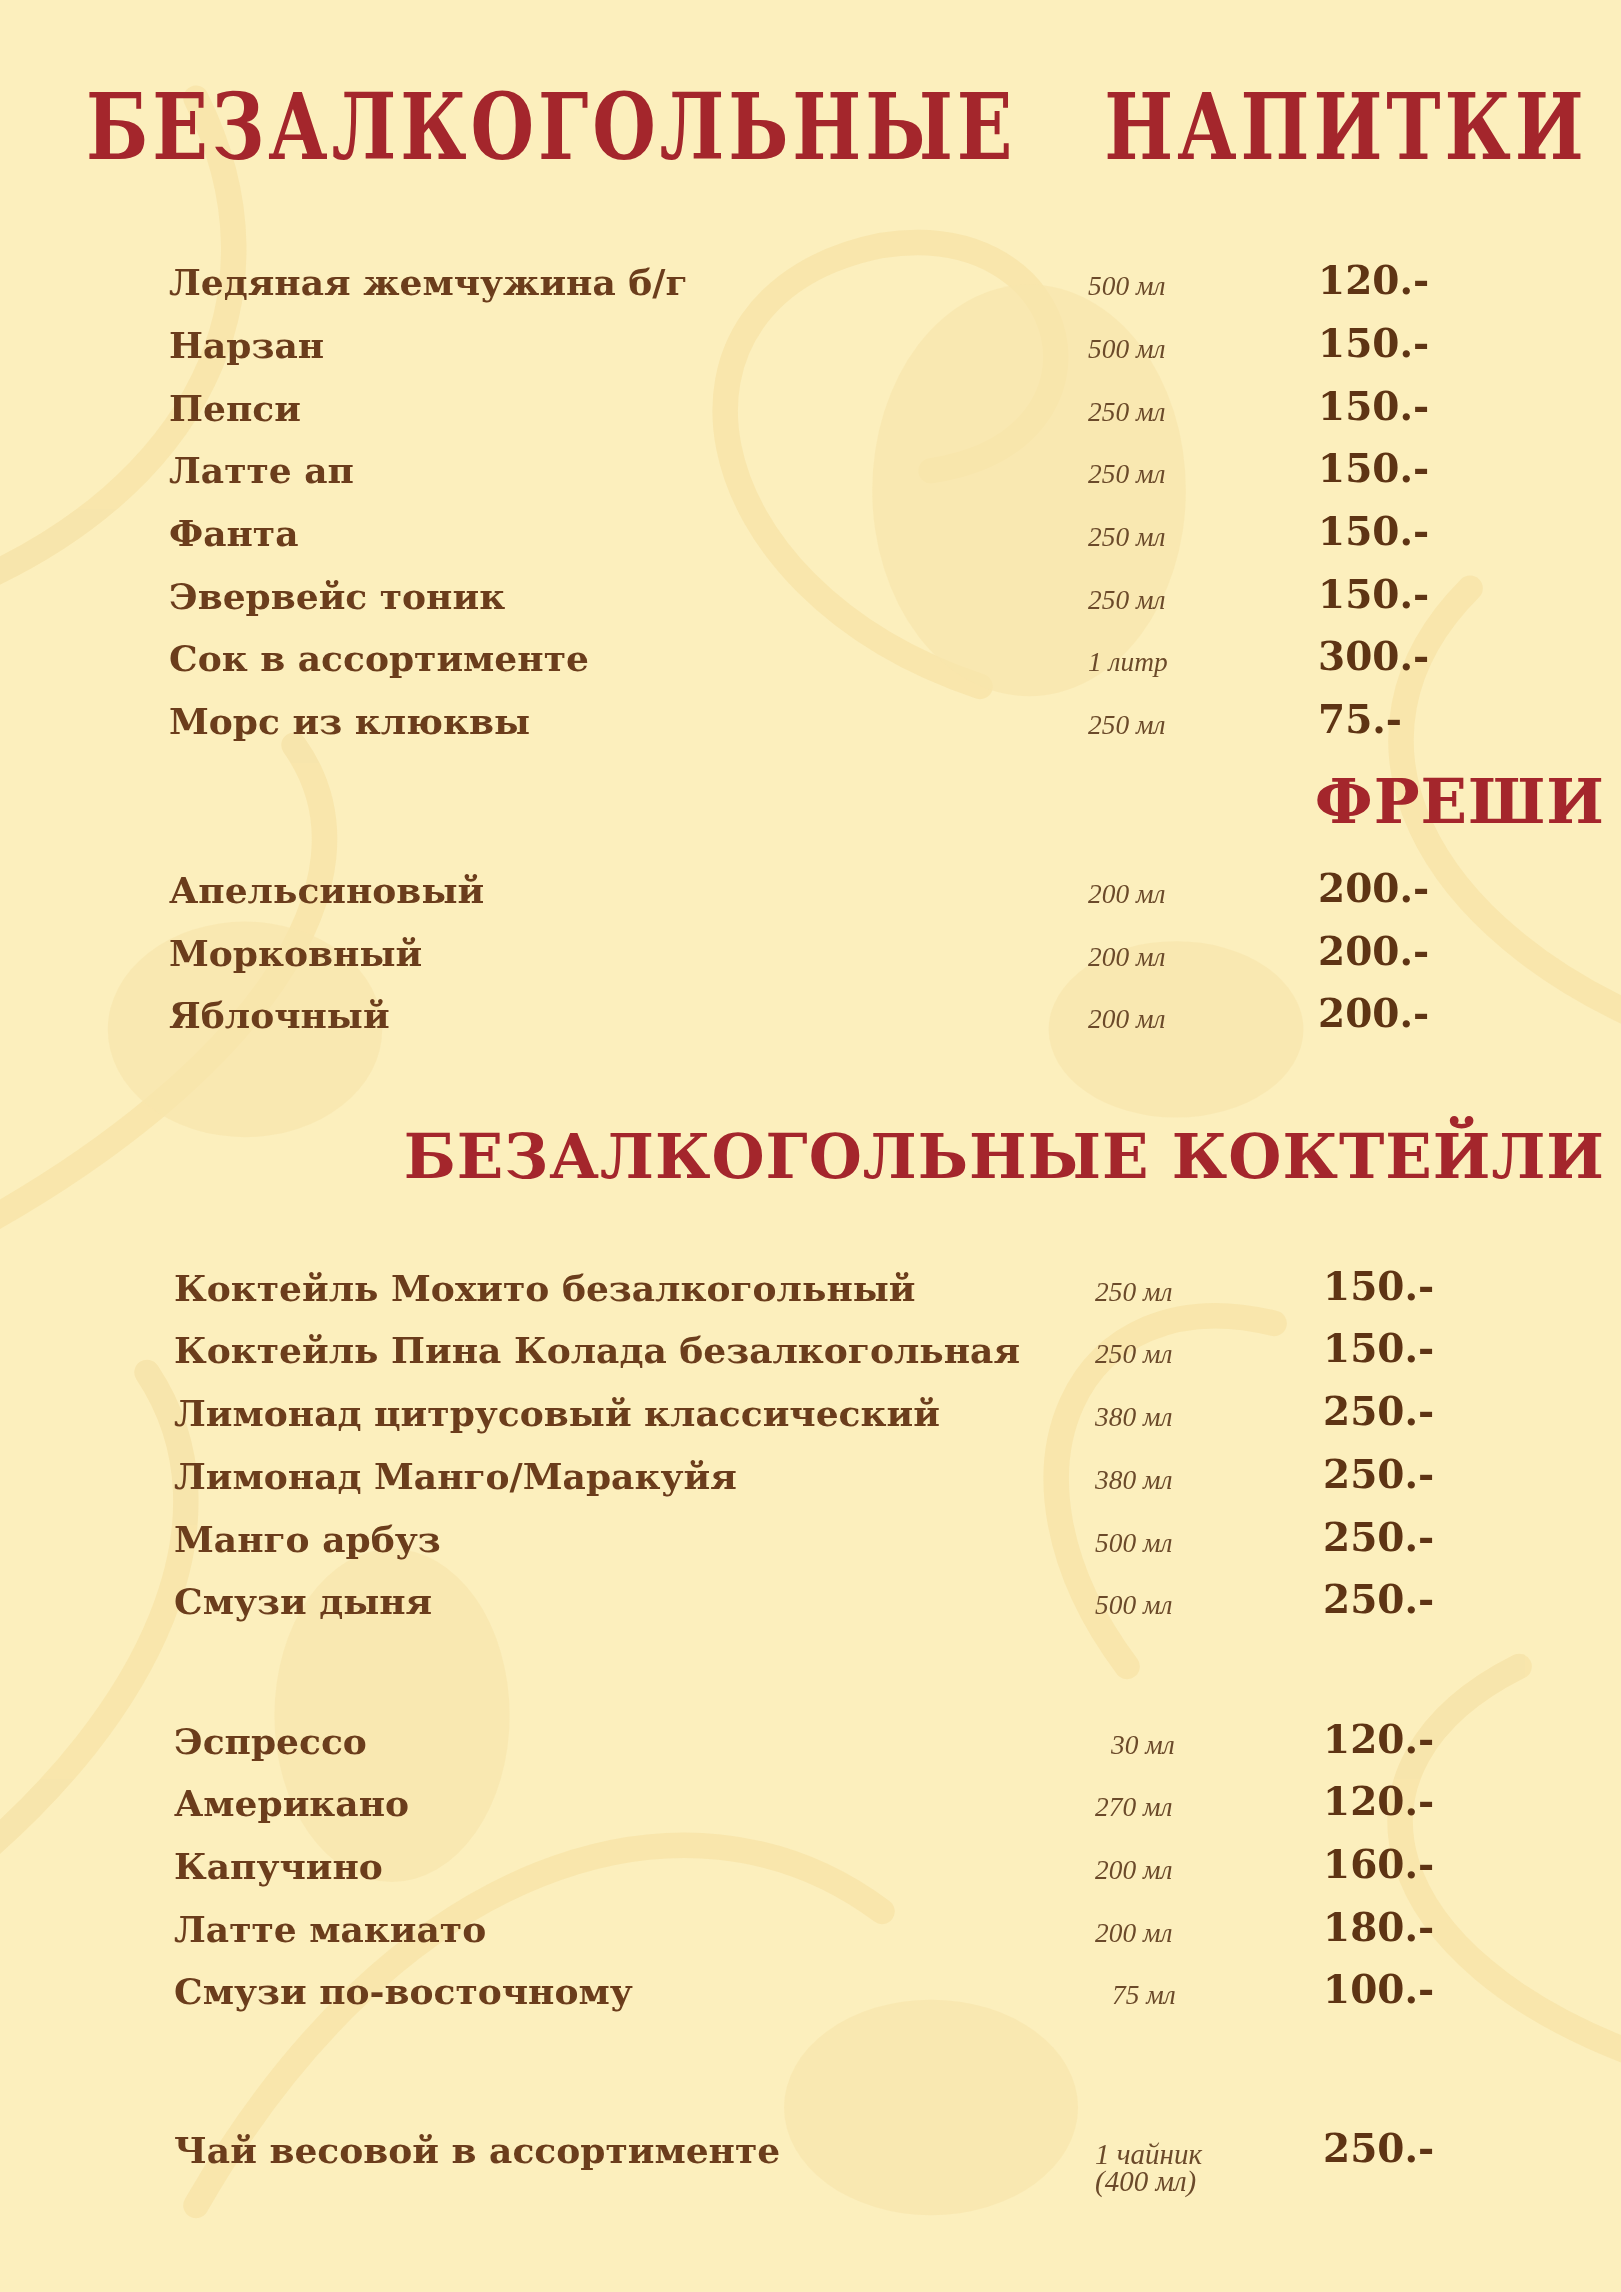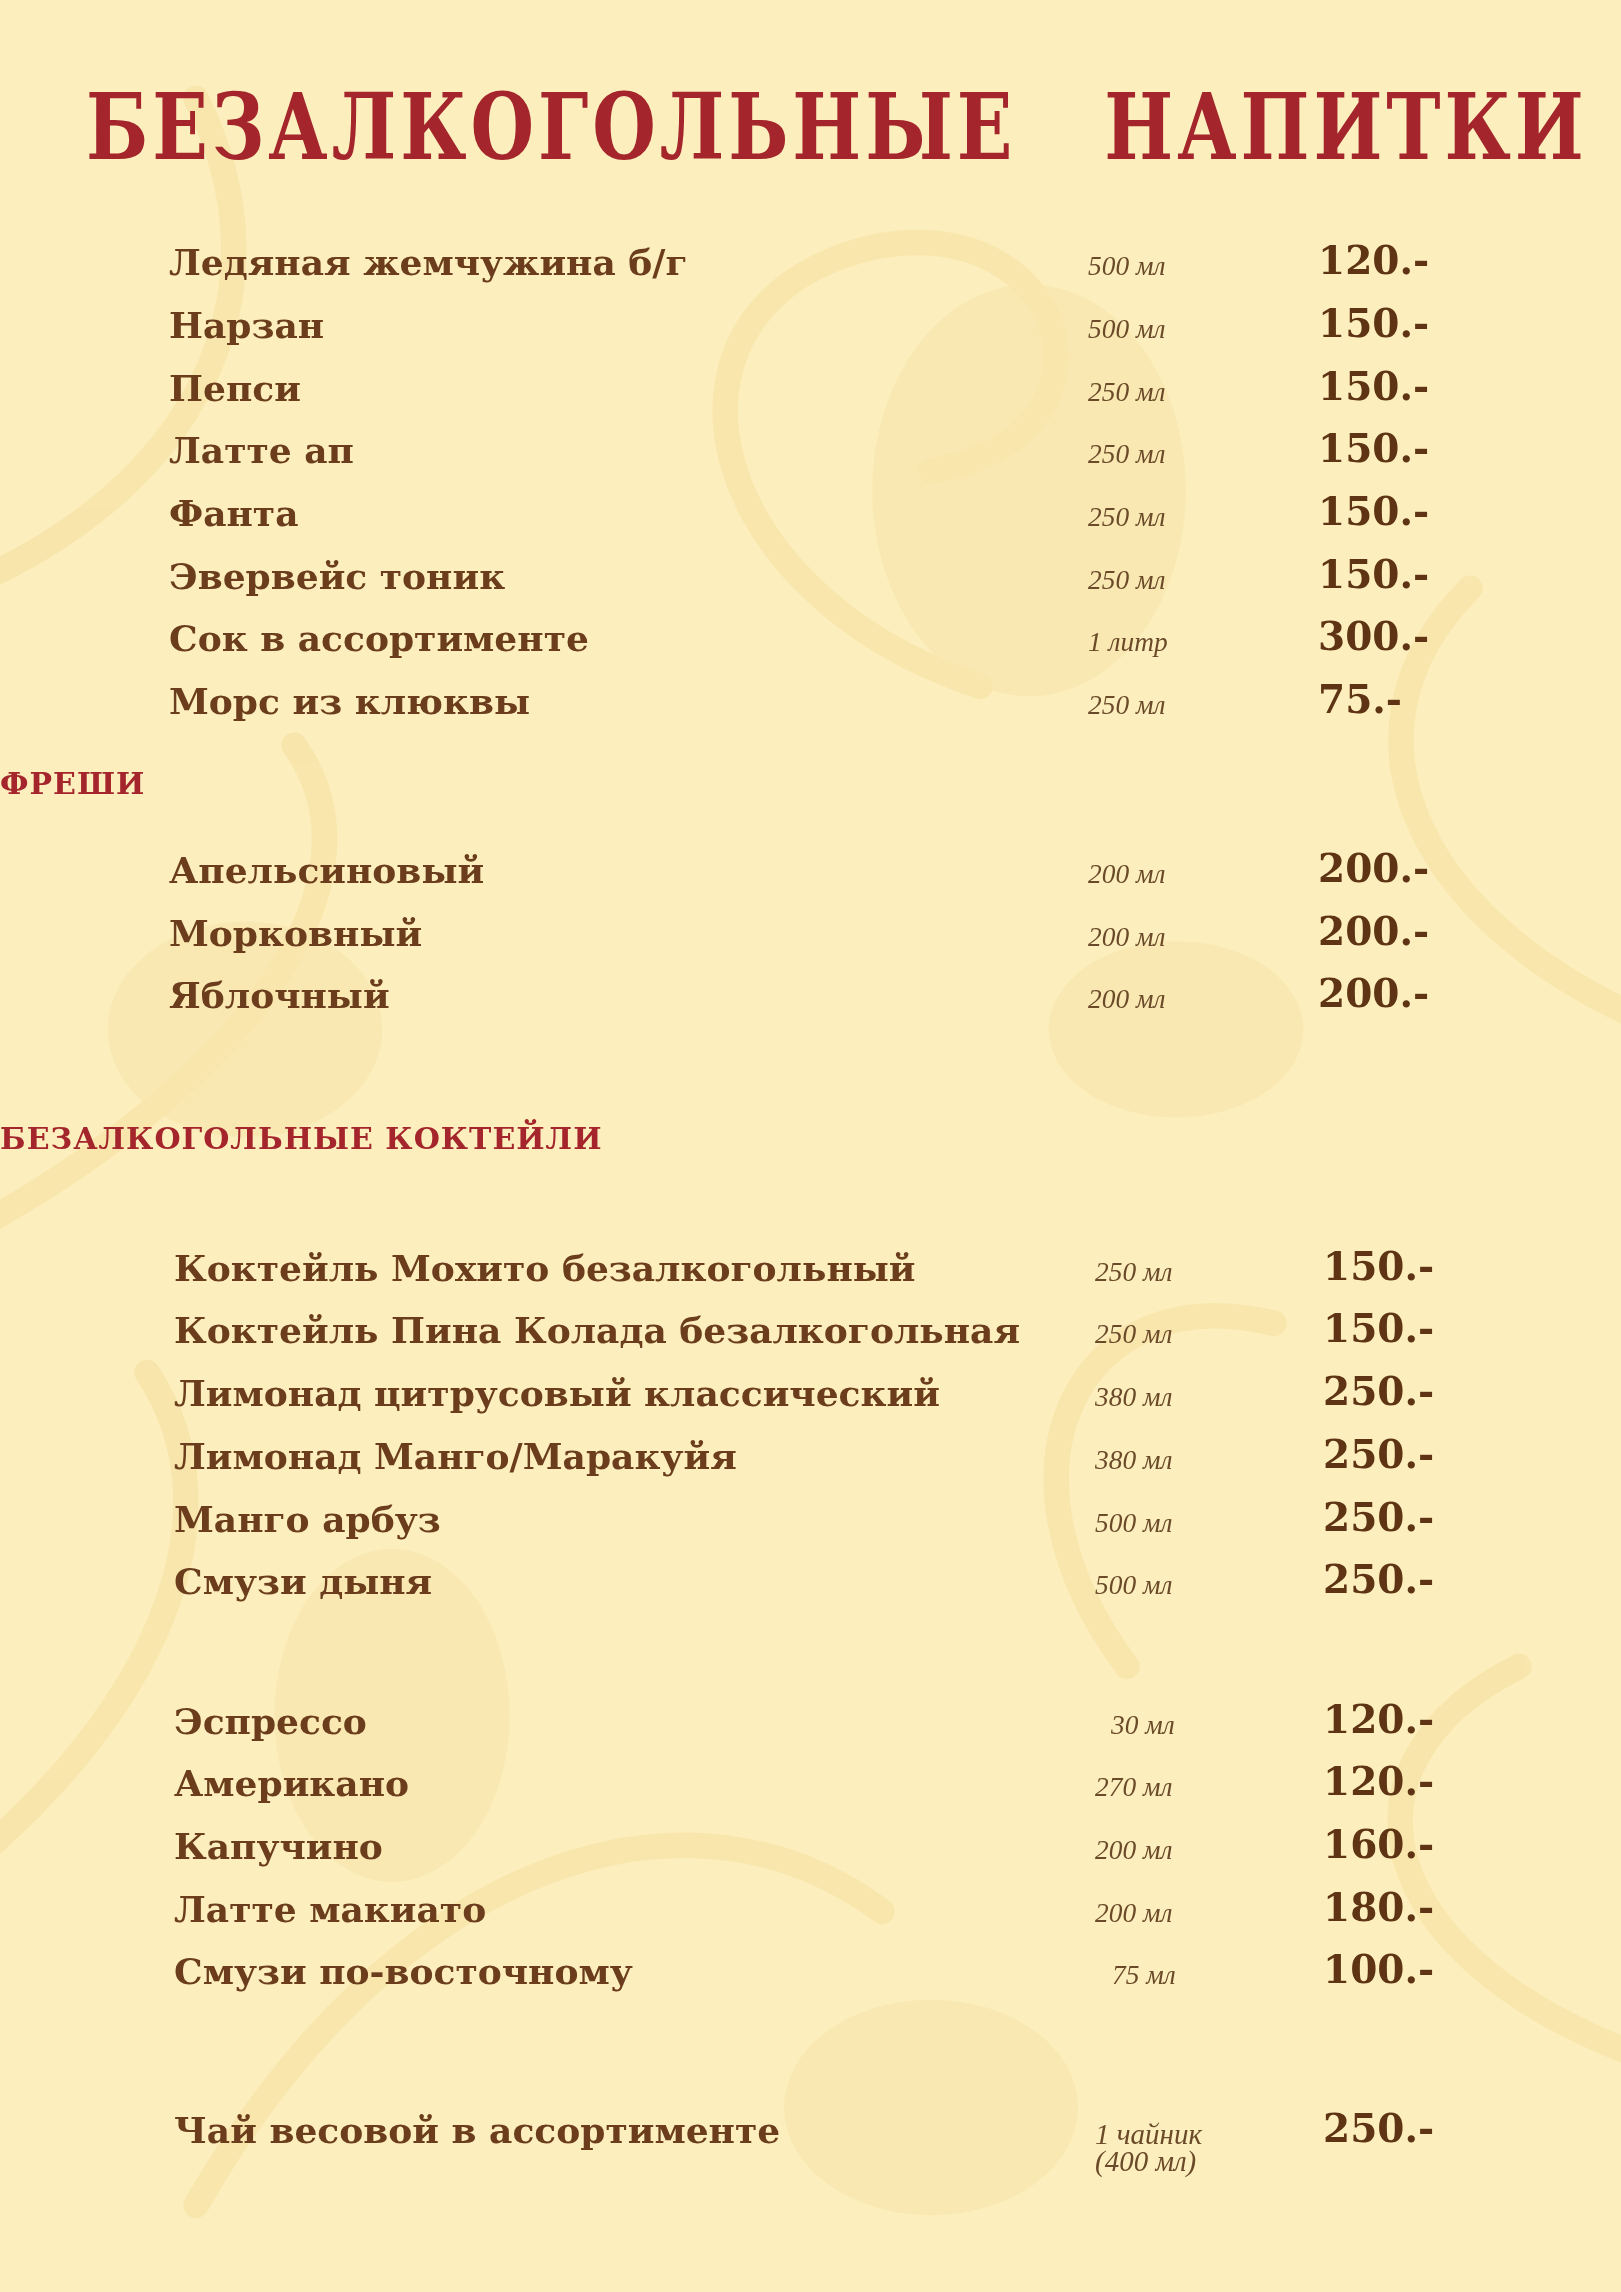--- a/index.html
+++ b/index.html
@@ -15,25 +15,25 @@
     display: flex; align-items: center; justify-content: space-between;
   }
   .ornament { width: 147px; height: 118px; }
   .main-title {
     flex: 1; text-align: center; color: #a4262c;
     font-family: "DejaVu Serif", serif; font-weight: bold;
     font-size: 73px; letter-spacing: 3.9px; transform: scaleY(1.25);
     white-space: pre;
   }
   .section-title {
-    position: absolute; left: 0; width: 1605px; text-align: left;
+    position: absolute; left: 0; width: 1605px; text-align: right;
     color: #a4262c; font-family: "DejaVu Serif", serif; font-weight: bold;
-    font-size: 30px; letter-spacing: 1px;
-  }
-  .row { position: absolute; left: 0; width: 1602px; height: 59px; }
+    font-size: 61px; letter-spacing: 1px;
+  }
+  .row { position: absolute; left: 0; width: 1602px; height: 59px; margin-top: 20px; }
   .name {
     position: absolute; color: #6b3d1c;
     font-family: "DejaVu Serif", serif; font-weight: bold; font-size: 36px;
     white-space: nowrap;
   }
   .vol {
     position: absolute; color: #6b4a2a;
     font-family: "Liberation Serif", serif; font-style: italic; font-size: 27.4px;
     white-space: nowrap; top: 9.8px;
   }

